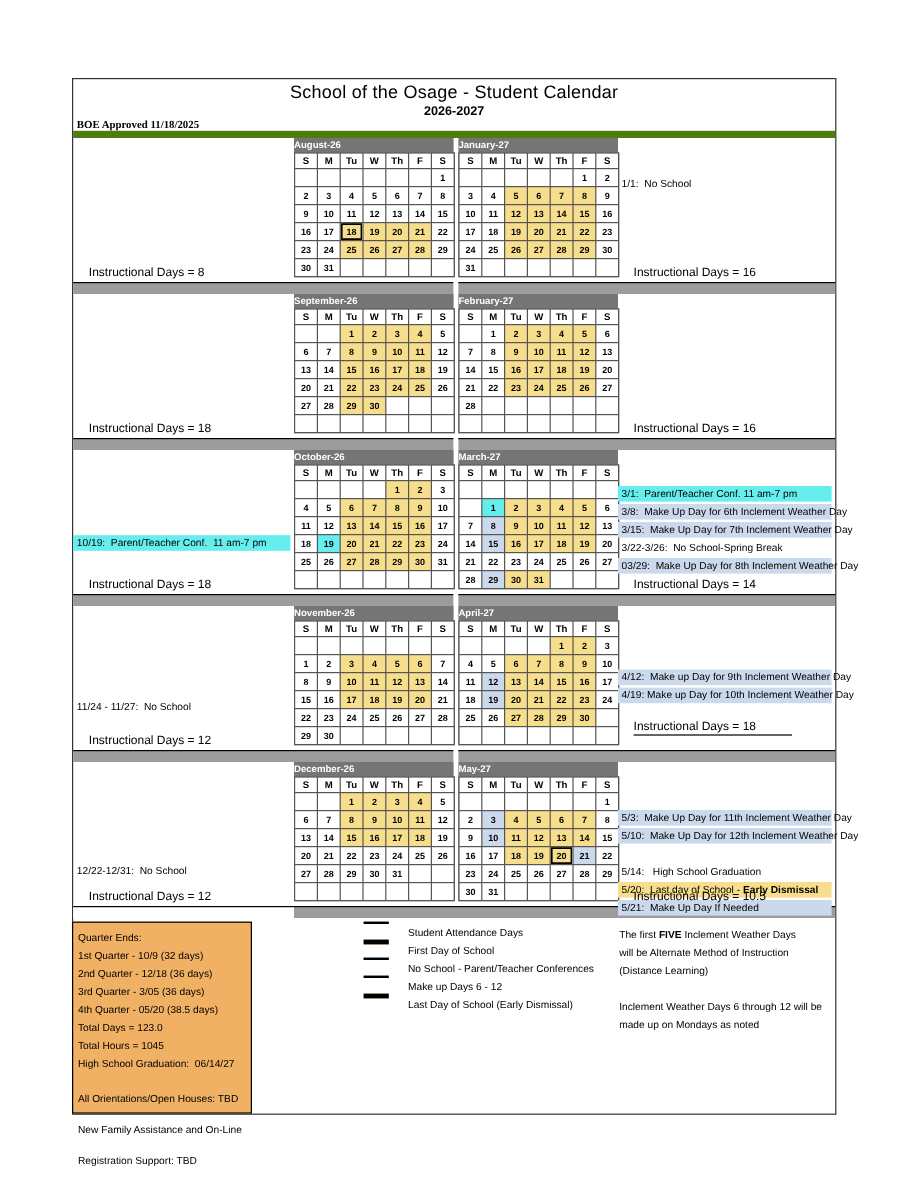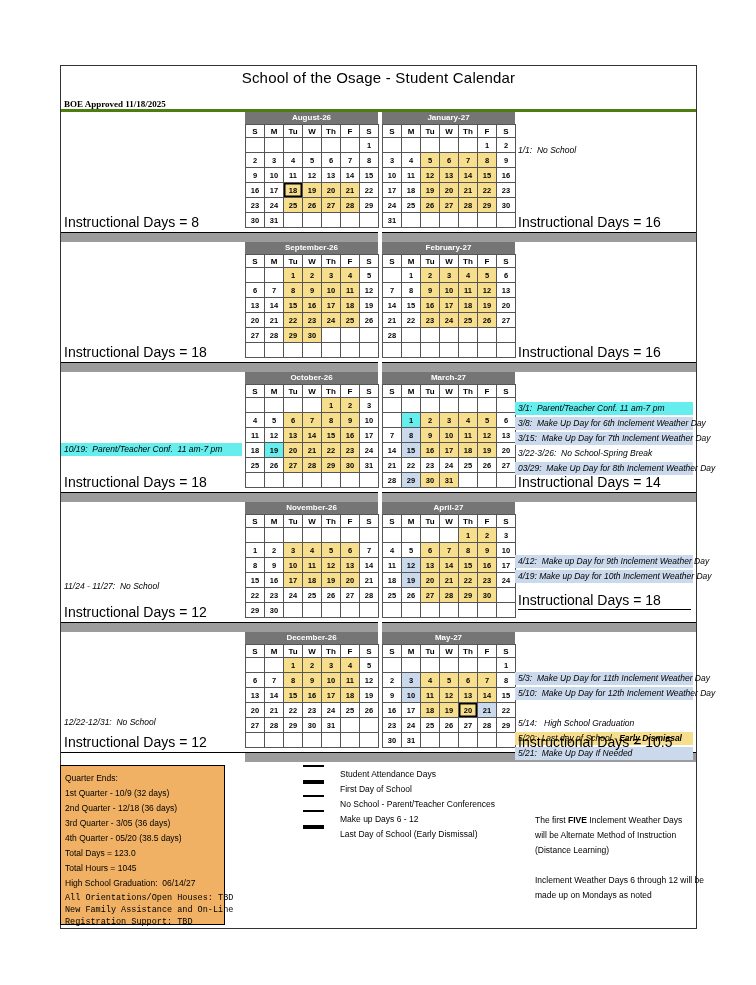--- a/index.html
+++ b/index.html
@@ -8,77 +8,78 @@
     --blue:#CBD9EC;
     --orange:#F0B164;
     --bar:#9C9C9C;
     --mhead:#757575;
     --grid:#555;
   }
   html,body{margin:0;padding:0;background:#ffffff;}
   body{width:756px;height:985px;position:relative;font-family:"Liberation Sans",sans-serif;color:#000;}
   .outer{position:absolute;left:60px;top:65px;width:637px;height:864px;border:1px solid #333;box-sizing:border-box;background:#fff;}
   
-  .header{position:relative;height:43px;border-bottom:3px solid #4d7c0f;}
+  .header{position:relative;height:43px;border-bottom:6px solid #4d7c0f;}
   .title{text-align:center;font-size:15px;padding-top:3px;letter-spacing:.2px;}
   .subtitle{text-align:center;font-size:10.5px;font-weight:bold;margin-top:1px;}
   .boe{position:absolute;left:3px;bottom:0px;font-family:"Liberation Serif",serif;font-size:9px;font-weight:bold;}
   
   .section{display:flex;height:120px;position:relative;}
   .col{position:relative;box-sizing:border-box;}
   .col.left{width:184px;}
   .col.right{flex:1;}
   .calwrap{width:133px;}
   .calgap{width:4px;}
-  .cal-title{height:12px;background:var(--mhead);color:#fff;font-size:8px;font-weight:bold;text-align:center;line-height:12px;}
+  .cal-title{height:12px;background:var(--mhead);color:#fff;font-size:8px;font-weight:bold;line-height:12px;}
   .cal-grid{display:grid;grid-template-columns:repeat(7,18px);gap:1px;background:var(--grid);border:1px solid var(--grid);width:-moz-fit-content;width:fit-content;}
   .cell{background:#fff;height:14px;font-size:7.5px;font-weight:bold;display:flex;align-items:center;justify-content:center;}
   .cell.dow{height:12px;font-size:8px;}
   .cell.att{background:var(--yellow);}
   .cell.conf{background:var(--cyan);}
   .cell.mkup{background:var(--blue);}
   .cell.first,.cell.last{box-shadow:inset 0 0 0 1.5px #000;}
   
   .notes{position:absolute;left:0;right:3px;top:0;}
-  .note{height:13px;line-height:13px;margin-bottom:2px;font-size:8.5px;white-space:pre;padding-left:3px;overflow:visible;font-style:italic;}
+  .note{height:13px;line-height:13px;margin-bottom:2px;font-size:8.5px;white-space:pre;padding-left:3px;overflow:visible;}
   .note.cyan{background:var(--cyan);}
   .note.blue{background:var(--blue);}
   .note.yellow{background:var(--yellow);}
   .note.gap{background:transparent;}
   .note b{font-weight:bold;}
-  .footer{position:absolute;bottom:2px;left:3px;font-size:14px;white-space:pre;}
+  .footer{position:absolute;bottom:2px;left:13px;font-size:10px;white-space:pre;}
   .s1 .left-notes{padding-top:72px;}  .s1 .right-notes{padding-top:32px;}
   .s3 .left-notes{padding-top:71px;}  .s3 .right-notes{padding-top:30px;}
   .s4 .left-notes{padding-top:78px;}  .s4 .right-notes{padding-top:53px;}
   .s5 .left-notes{padding-top:84px;}  .s5 .right-notes{padding-top:40px;}
   .s4 .col.right .footer{bottom:12px;border-bottom:1px solid #000;padding-bottom:1px;padding-right:30px;}
   
   .sep{display:flex;height:10px;}
   .sep .seg{background:var(--bar);border-top:1px solid #000;}
   .sep .notch{background:#fff;}
   .sep .seg.white{background:#fff;}
   
   .bottom{position:relative;height:170px;}
-  .qbox{position:absolute;left:-1px;top:3px;width:165px;height:160px;background:var(--orange);border:1px solid #000;box-sizing:border-box;padding:5px 4px 0 4px;}
+  .qbox{position:absolute;left:-1px;top:3px;width:150px;height:160px;background:var(--orange);border:1px solid #000;box-sizing:border-box;padding:5px 4px 0 4px;}
   .qline{font-size:8.5px;height:15px;line-height:15px;white-space:pre;}
-  .qtight{font-size:8.5px;line-height:10px;margin-top:2px;white-space:pre;font-family:Liberation Mono, monospace;}
+  .qtight{font-size:8.5px;line-height:10px;margin-top:16px;white-space:pre;}
   .legend{position:absolute;left:242px;top:4px;}
   .lrow{display:flex;align-items:flex-start;height:15px;}
   .lswatch{width:21px;border:1px solid #000;box-sizing:border-box;margin-top:-1px;flex:none;}
   .lswatch.thick{border-width:2px;}
   .llabel{margin-left:16px;font-size:8.5px;align-self:center;white-space:pre;}
-  .weather{position:absolute;left:474px;top:7px;margin-top:44px;}
+  .weather{position:absolute;left:455px;top:7px;}
   .wline{font-size:8.5px;height:15px;line-height:15px;white-space:pre;}
 </style>
 </head>
 <body>
 
 <div class="outer">
   <div class="header">
     <div class="title">School of the Osage - Student Calendar</div>
+    <div class="subtitle">2026-2027</div>
     <div class="boe">BOE Approved 11/18/2025</div>
   </div>
   <div id="sections">
       <div class="section s1">
         <div class="col left">
           <div class="footer">Instructional Days = 8</div>
         </div>
         <div class="calwrap">
           <div class="cal-title">August-26</div>
           <div class="cal-grid">

